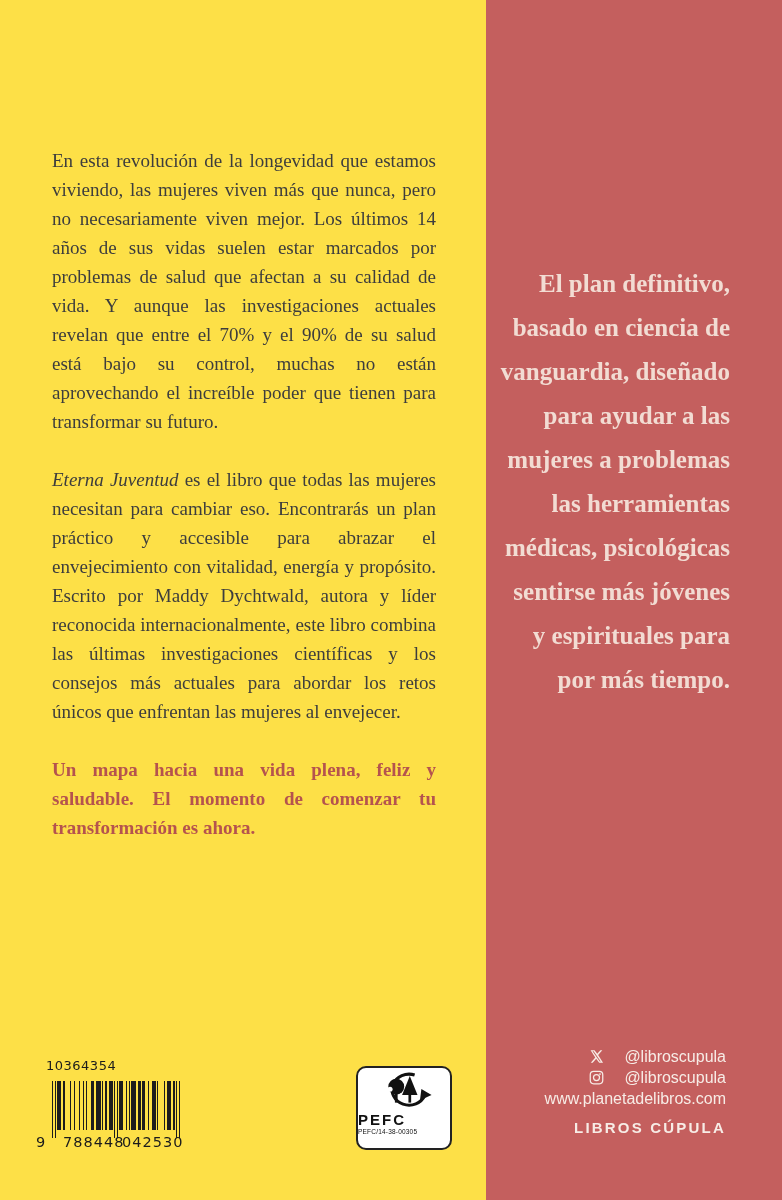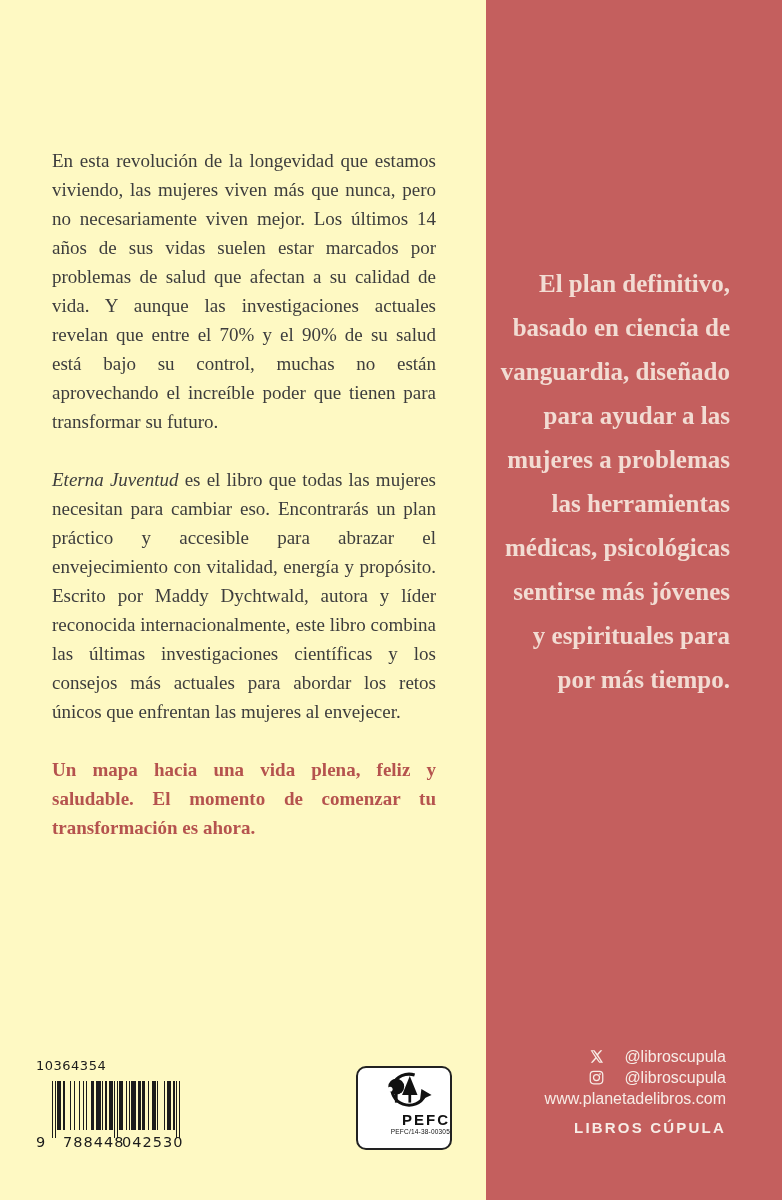--- a/index.html
+++ b/index.html
@@ -4,21 +4,21 @@
 <style>
   :root{
     --panel-bg:#c45f5e;
     --panel-text:#f2dcd3;
     --social-text:#f7ece6;
     --accent:#b5534e;
     --body-text:#3d3d3d;
   }
   html,body{margin:0;padding:0;background:#ffffff;}
   .page{
-    position:relative;width:782px;height:1200px;background:#fef9c3;
+    position:relative;width:782px;height:1200px;background:#fde047;
     overflow:hidden;font-family:"Liberation Serif",serif;
   }
   
   .body-copy{
     position:absolute;left:52px;top:146px;width:384px;
     color:var(--body-text);font-size:19px;line-height:29px;text-align:justify;
   }
   .body-copy p{margin:0 0 29px 0;}
   .body-copy em{font-style:italic;}
   .para-accent{color:var(--accent);font-weight:bold;}
@@ -41,31 +41,31 @@
   .social-line{display:flex;justify-content:flex-end;align-items:center;gap:20px;height:21px;}
   .social-line svg{flex:0 0 auto;}
   .publisher{
     margin-top:6px;font-size:15px;font-weight:bold;letter-spacing:2.2px;line-height:26px;
   }
   
   .barcode-block{
     position:absolute;left:30px;top:1058px;width:160px;height:95px;
     color:#1c1c1c;font-family:"DejaVu Sans",sans-serif;
   }
-  .article-no{margin-left:6px;font-size:13px;letter-spacing:0.5px;line-height:16px;}
+  .article-no{margin-left:16px;font-size:13px;letter-spacing:0.5px;line-height:16px;}
   .bars{margin-left:22px;margin-top:7px;width:128px;height:57px;}
   .bc-digit{position:absolute;top:76px;font-size:14.5px;letter-spacing:1px;}
   .bc-first{left:6px;}
   .bc-g1{left:33px;}
   .bc-g2{left:92px;}
   
   .pefc{
     position:absolute;left:356px;top:1066px;width:96px;height:84px;
     border:2px solid #222;border-radius:10px;box-sizing:border-box;
-    text-align:right;color:#111;font-family:"Liberation Sans",sans-serif;
+    text-align:left;color:#111;font-family:"Liberation Sans",sans-serif;
     padding-top:3px;background:#fff;
   }
   .pefc svg{display:block;margin:0 auto;}
   .pefc-name{font-weight:bold;font-size:15px;letter-spacing:2px;line-height:15px;}
   .pefc-code{font-size:6.5px;letter-spacing:0.2px;margin-top:1px;line-height:8px;}
 </style>
 </head>
 <body>
 
 <div class="page">

